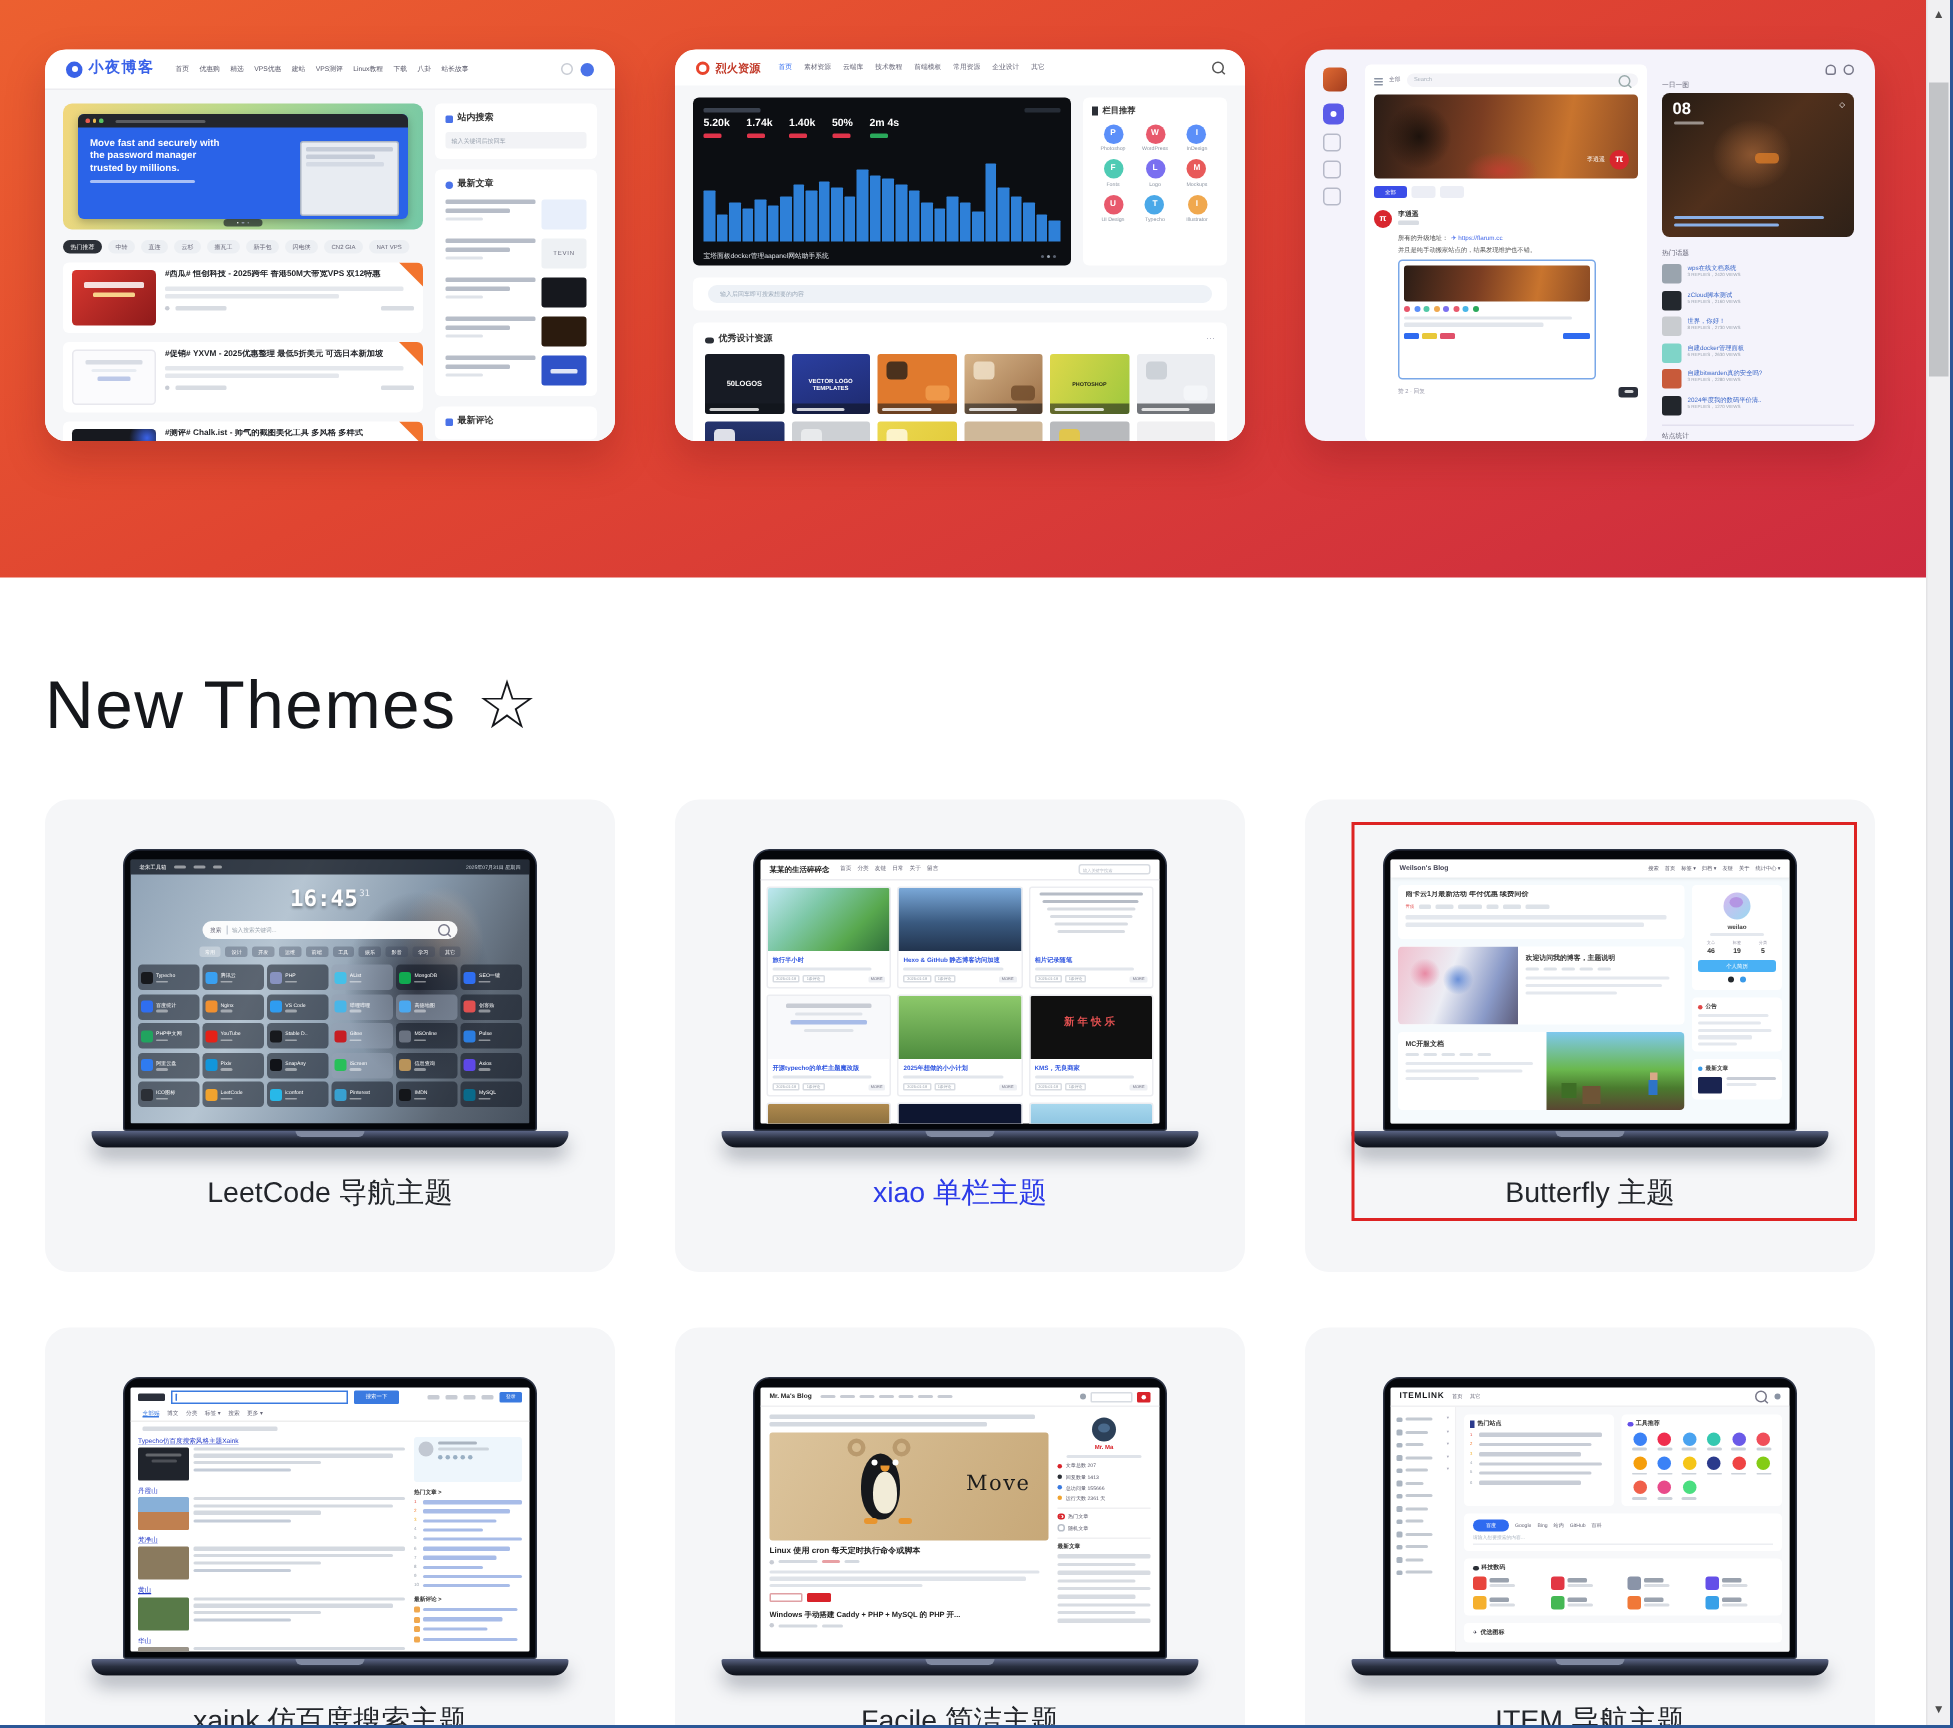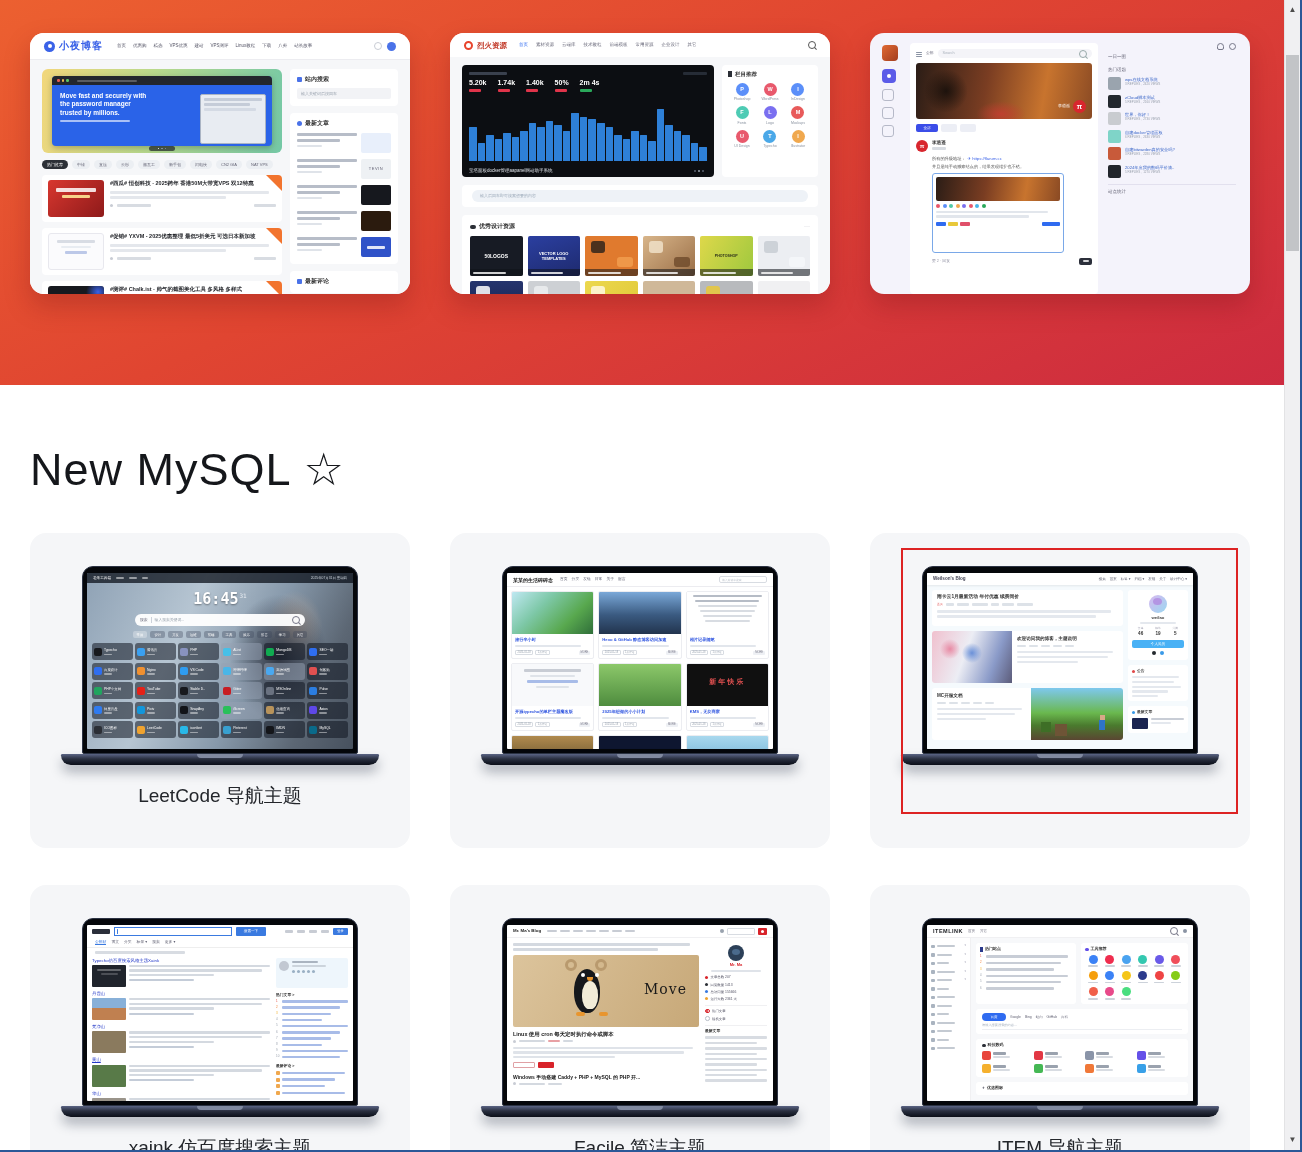--- a/index.html
+++ b/index.html
@@ -491,20 +491,29 @@
             <div class="bar" style="width: 6px; height: 2px; background: rgba(255, 255, 255, 0.8);"></div>
           </div>
         </div>
       </div>
       <div style="position: absolute; left: 238px; right: 14px; top: 10px;">
         <div style="display: flex; justify-content: flex-end; gap: 5px; align-items: center;">
           <div style="width: 5px; height: 5px; border: 1px solid rgb(119, 119, 136); border-radius: 50% 50% 2px 2px;"></div>
           <div style="width: 5px; height: 5px; border: 1px solid rgb(119, 119, 136); border-radius: 50%;"></div>
         </div>
         <div style="font-size: 4.5px; color: rgb(102, 102, 119); margin-top: 4px;">一日一图</div>
+        <div style="margin-top: 3px; height: 96px; border-radius: 5px; position: relative; overflow: hidden; background: linear-gradient(135deg, rgb(36, 27, 20), rgb(80, 48, 28) 45%, rgb(46, 33, 24));">
+          <div style="position: absolute; left: 34px; top: 18px; width: 52px; height: 46px; border-radius: 50%; background: radial-gradient(rgb(138, 85, 48), rgba(138, 85, 48, 0) 72%);"></div>
+          <div style="position: absolute; left: 62px; top: 40px; width: 16px; height: 7px; border-radius: 3px; background: rgb(216, 122, 40); opacity: 0.8;"></div>
+          <div style="position: absolute; left: 7px; top: 5px; color: rgb(255, 255, 255); font-size: 11px; font-weight: bold;">08</div>
+          <div style="position: absolute; right: 6px; top: 5px; color: rgb(255, 255, 255); font-size: 5px;">◇</div>
+          <div class="bar" style="width: 20px; height: 2px; background: rgba(255, 255, 255, 0.5); position: absolute; left: 8px; top: 19px;"></div>
+          <div class="bar" style="width: 78%; height: 2.5px; background: rgb(138, 176, 232); position: absolute; left: 8px; bottom: 12px;"></div>
+          <div class="bar" style="width: 55%; height: 2.5px; background: rgb(138, 176, 232); position: absolute; left: 8px; bottom: 7px;"></div>
+        </div>
         <div style="font-size: 4.5px; color: rgb(102, 102, 119); margin-top: 8px;">热门话题</div>
         <div style="display: flex; gap: 4px; margin-top: 4.5px; align-items: flex-start;">
           <div style="width: 13px; height: 13px; border-radius: 2px; background: rgb(154, 164, 174); flex: 0 0 auto;"></div>
           <div style="flex: 1 1 0%; min-width: 0px;">
             <div class="nowrap" style="font-size: 4.2px; color: rgb(58, 102, 200);">wps在线文档系统</div>
             <div style="font-size: 3px; color: rgb(154, 162, 174); margin-top: 1px;">3 REPLIES，2420 VIEWS</div>
           </div>
         </div>
         <div style="display: flex; gap: 4px; margin-top: 4.5px; align-items: flex-start;">
           <div style="width: 13px; height: 13px; border-radius: 2px; background: rgb(35, 40, 46); flex: 0 0 auto;"></div>
@@ -540,21 +549,21 @@
             <div class="nowrap" style="font-size: 4.2px; color: rgb(58, 102, 200);">2024年度我的数码平价清..</div>
             <div style="font-size: 3px; color: rgb(154, 162, 174); margin-top: 1px;">5 REPLIES，1270 VIEWS</div>
           </div>
         </div>
         <div style="height: 1px; background: rgb(226, 224, 238); margin-top: 6px;"></div>
         <div style="font-size: 4.5px; color: rgb(102, 102, 119); margin-top: 4px;">站点统计</div>
       </div>
     </div>
 </div>
 
-<h2 class="heading">New MySQL ☆</h2>
+<h2 class="heading">New Themes ☆</h2>
 
 <div id="theme-grid">
     <div class="theme-card" style="left: 30px; top: 533px;">
       <div class="laptop">
         <div class="lt-screen">
           <div class="lt-view" style="background: radial-gradient(70px 90px at 72% 48%, rgba(40, 44, 56, 0.9), rgba(40, 44, 56, 0) 70%), radial-gradient(40px 50px at 78% 30%, rgba(205, 175, 150, 0.55), rgba(205, 175, 150, 0) 70%), linear-gradient(115deg, rgb(143, 162, 181), rgb(182, 197, 210) 35%, rgb(135, 153, 171) 60%, rgb(92, 103, 116) 82%, rgb(71, 81, 94));">
             <div style="display: flex; height: 10px; background: rgba(12, 17, 27, 0.75); align-items: center; padding: 0px 6px; gap: 5px;">
               <div style="font-size: 3.6px; color: rgb(255, 255, 255);">老朱工具箱</div>
               <div class="bar" style="width: 8px; height: 1.5px; background: rgba(255, 255, 255, 0.5);"></div>
               <div class="bar" style="width: 8px; height: 1.5px; background: rgba(255, 255, 255, 0.5);"></div>
@@ -921,20 +930,21 @@
                 <div style="height: 42px; position: relative; overflow: hidden; background: rgb(14, 22, 48);"></div>
               </div>
               <div style="border: 1px solid rgb(236, 237, 241); border-radius: 2px; overflow: hidden; background: rgb(255, 255, 255);">
                 <div style="height: 42px; position: relative; overflow: hidden; background: linear-gradient(rgb(168, 216, 238), rgb(90, 158, 200));"></div>
               </div>
             </div>
           </div>
         </div>
         <div class="lt-base"></div>
       </div>
+      <div class="caption" style="color: rgb(44, 59, 232);">xiao 单栏主题</div>
     </div>
     <div class="theme-card" style="left: 870px; top: 533px;">
       <div class="laptop">
         <div class="lt-screen">
           <div class="lt-view">
             <div style="display: flex; height: 12px; align-items: center; padding: 0px 6px; background: rgb(255, 255, 255); box-shadow: rgba(0, 0, 0, 0.08) 0px 1px 2px; position: relative; z-index: 2;">
               <div style="font-size: 4.6px; font-weight: bold; color: rgb(68, 68, 85);">Weilson's Blog</div>
               <div style="flex: 1 1 0%;"></div>
               <div style="display: flex; gap: 4px;">
                 <div style="font-size: 3.5px; color: rgb(85, 85, 102);">搜索</div>
@@ -1053,20 +1063,21 @@
                       <div class="bar" style="width: 60%; height: 2.2px; background: rgb(228, 232, 238); margin-top: 2px;"></div>
                     </div>
                   </div>
                 </div>
               </div>
             </div>
           </div>
         </div>
         <div class="lt-base"></div>
       </div>
+      <div class="caption" style="color: rgb(35, 38, 43);">Butterfly 主题</div>
     </div>
     <div class="theme-card" style="left: 30px; top: 885px;">
       <div class="laptop">
         <div class="lt-screen">
           <div class="lt-view">
             <div style="display: flex; height: 13px; align-items: center; padding: 0px 5px; gap: 4px;">
               <div class="bar" style="width: 18px; height: 5px; background: rgb(43, 47, 58);"></div>
               <div style="display: flex; width: 118px; height: 9px; border: 1px solid rgb(58, 122, 224); box-sizing: border-box; align-items: center; padding: 0px 2px;">
                 <div class="bar" style="width: 1px; height: 5px; background: rgb(58, 122, 224);"></div>
               </div>

